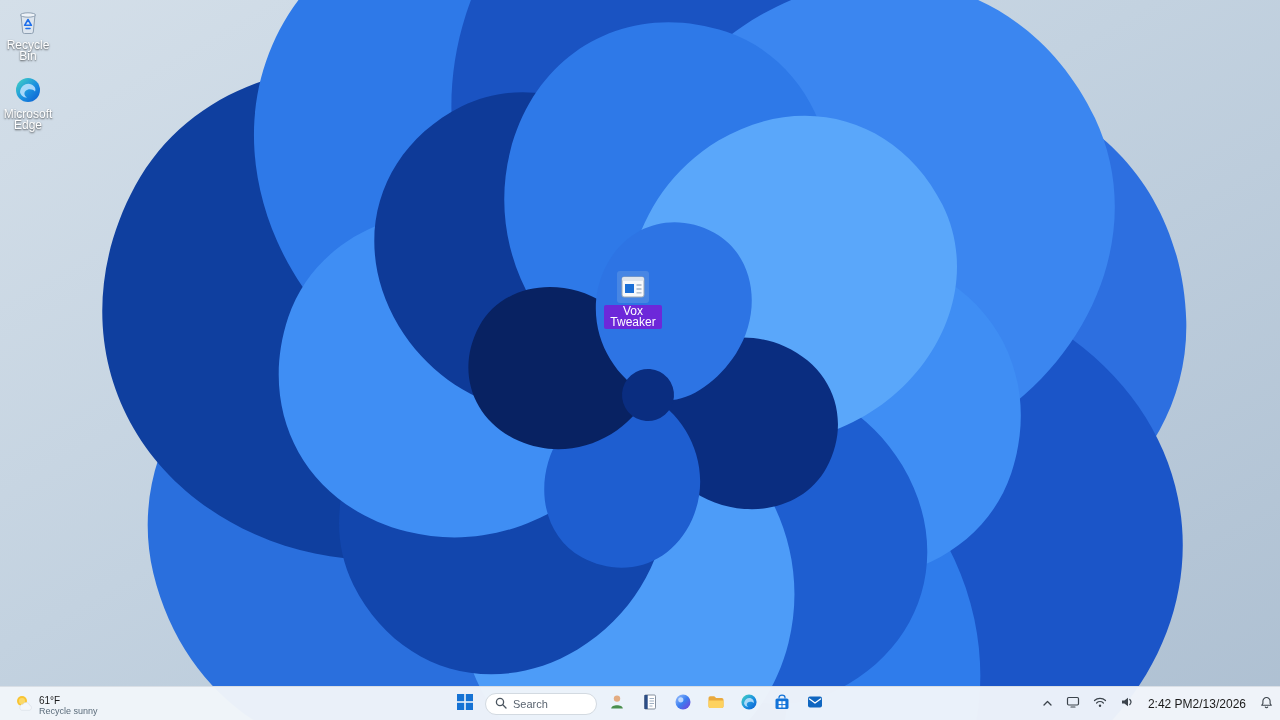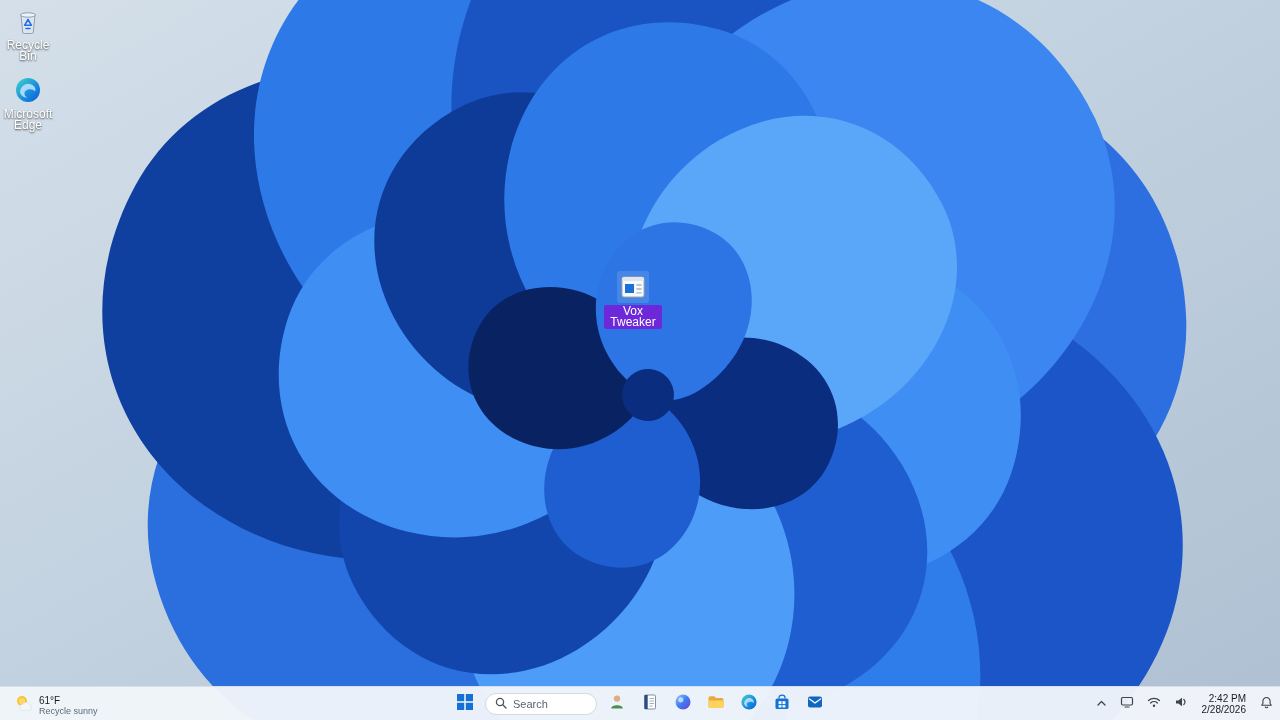--- a/index.html
+++ b/index.html
@@ -34,22 +34,22 @@
 
   .search-pill { height:22px; width:112px; background:#ffffff; border:1px solid #d3dae1; border-radius:12px;
                  display:flex; align-items:center; gap:6px; padding:0 9px; }
   .search-pill input { border:none; outline:none; background:transparent; width:70px;
                        font-size:11px; color:#444; font-family:inherit; }
   .search-pill input::placeholder { color:#5a6470; opacity:1; }
 
   .tb-tray { position:absolute; right:4px; top:0; height:34px; display:flex; align-items:center; gap:7px; }
   .tray-btn { height:26px; display:flex; align-items:center; justify-content:center; padding:0 3px;
               border-radius:4px; cursor:default; }
-  .tb-clock { display:flex; flex-direction:column; align-items:flex-end; justify-content:center;
-              font-size:10px; line-height:11px; color:#1b1b1b; padding:0 4px; }
+  .tb-clock { display:flex; flex-direction:row; align-items:flex-end; justify-content:center;
+              font-size:12px; line-height:11px; color:#1b1b1b; padding:0 4px; }
 </style>
 </head>
 <body>
 
 <div id="screen">
 
   <svg class="wallpaper" viewBox="0 0 1280 720" preserveAspectRatio="none" aria-hidden="true">
     <defs>
       <linearGradient id="sky" x1="0" y1="0" x2="1" y2="1">
         <stop offset="0" stop-color="#d4dfe9"></stop>
@@ -280,21 +280,21 @@
         <span>
           <svg width="14" height="14" viewBox="0 0 14 14">
             <path d="M2,5.5 h2.4 L8,2.7 v8.6 L4.4,8.5 H2 Z" fill="#3c444c"></path>
             <path d="M9.8,4.5 a3.6,3.6 0 0 1 0,5" fill="none" stroke="#3c444c" stroke-width="1.2" stroke-linecap="round"></path>
           </svg>
         </span>
       </div>
 
       <div class="tb-clock">
         <span>2:42 PM</span>
-        <span>2/28/2026</span>
+        <span>2/13/2026</span>
       </div>
 
       <div class="tray-btn">
         <span>
           <svg width="13" height="13" viewBox="0 0 13 13">
             <path d="M6.5,1.5 a3.6,3.6 0 0 1 3.6,3.6 v2.4 l1.2,1.8 H1.7 l1.2,-1.8 V5.1 a3.6,3.6 0 0 1 3.6,-3.6 Z" fill="none" stroke="#3c444c" stroke-width="1.1" stroke-linejoin="round"></path>
             <path d="M5.3,11 a1.3,1.3 0 0 0 2.4,0" fill="none" stroke="#3c444c" stroke-width="1.1" stroke-linecap="round"></path>
           </svg>
         </span>
       </div>

